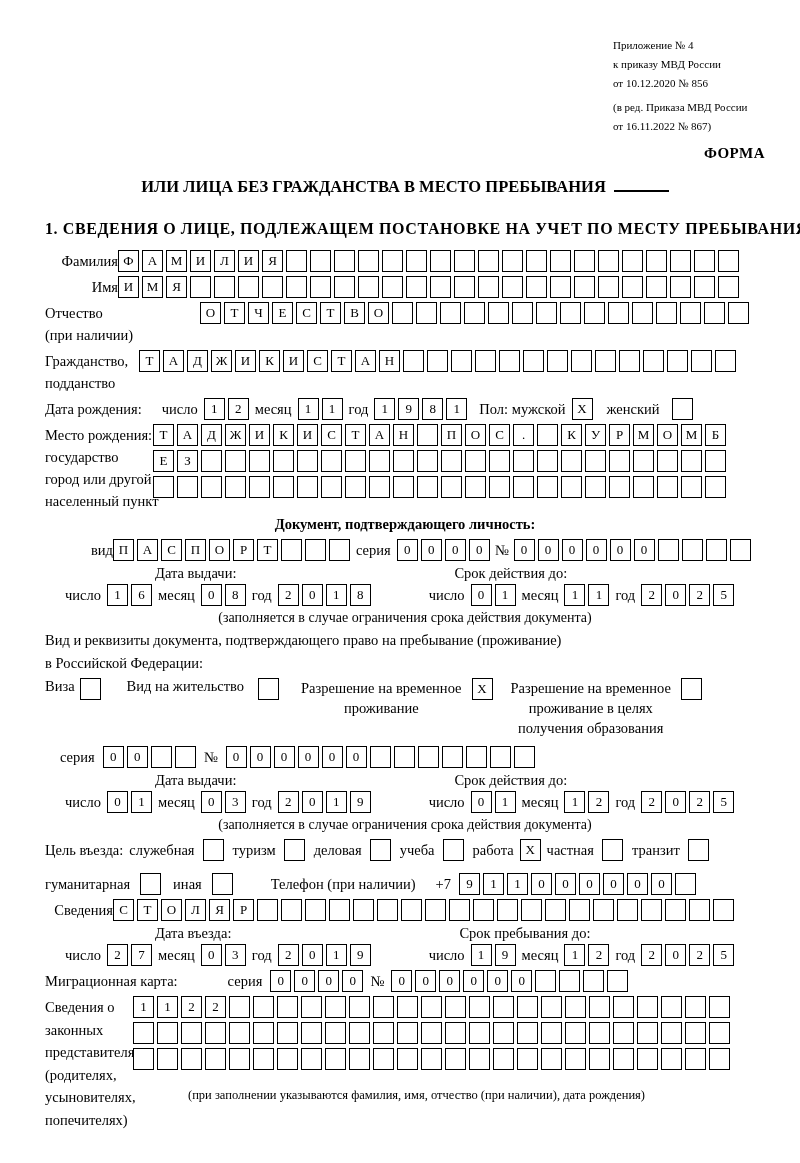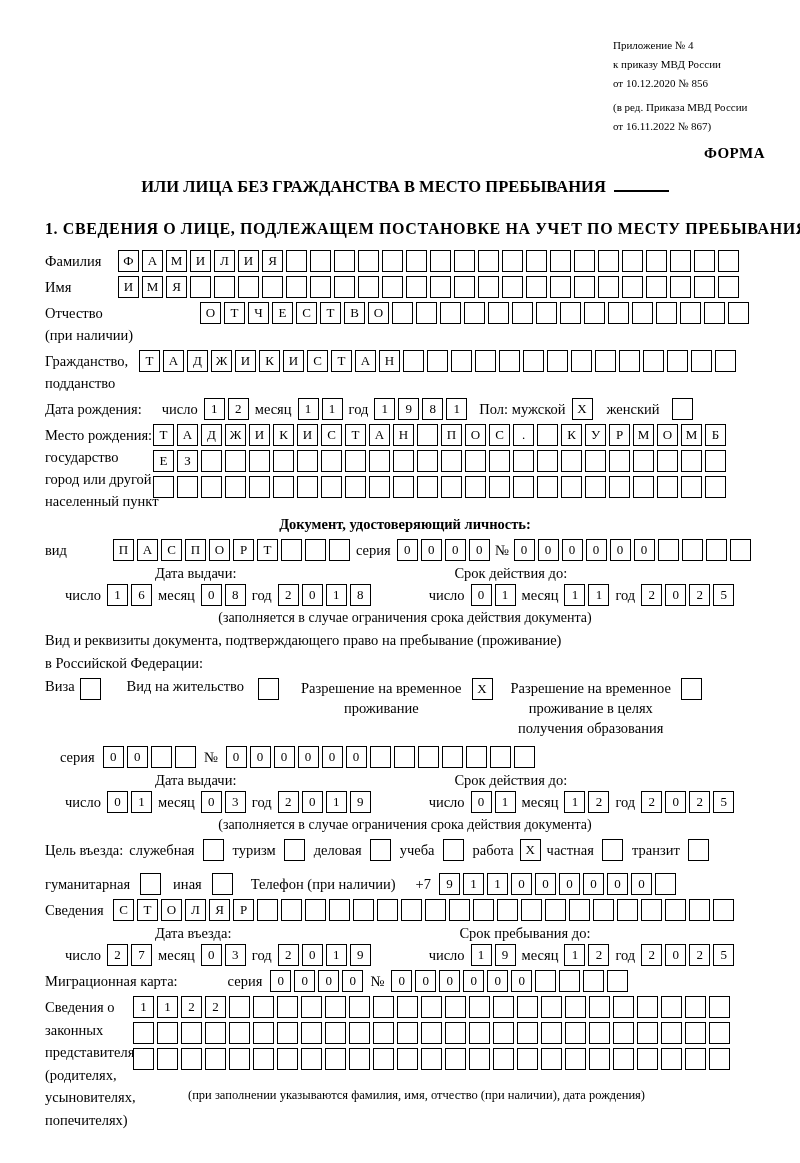--- a/index.html
+++ b/index.html
@@ -17,21 +17,21 @@
   .title{ text-align:center;font-weight:bold;font-size:16.5px;line-height:22px;margin-top:14px;}
   .tunder{display:inline-block;width:55px;border-bottom:2px solid #000;height:1px;margin-left:8px;}
   .section{font-weight:bold;font-size:16px;letter-spacing:.6px;margin-top:22px;margin-bottom:12px;white-space:nowrap;}
   
   .cell{flex:0 0 auto;width:21px;height:22px;border:1.5px solid #000;box-sizing:border-box;
         display:flex;align-items:center;justify-content:center;font-size:13px;background:#fff;}
   .cellrow{display:flex;gap:3px;flex:0 0 auto;}
   
   .row{display:flex;align-items:center;margin-bottom:4px;flex-wrap:nowrap;}
   .rowtop{display:flex;align-items:flex-start;margin-bottom:4px;}
-  .lbl{flex:0 0 auto;}
+  .lbl{flex:0 0 auto;text-align:right;}
   .lblcol{flex:0 0 auto;line-height:22px;}
   .stack>.cellrow{margin-bottom:4px;}
   .dg{display:flex;align-items:center;}
   .dg .lbl{margin:0 6px;}
   .center-lbl{text-align:center;line-height:20px;}
   .docheader{text-align:center;font-weight:bold;font-size:14.5px;margin:4px 0 6px 0;}
   .sublbl{display:flex;font-size:14.5px;margin-bottom:2px;}
   .note{font-size:14px;text-align:center;margin-bottom:6px;}
   .plain{margin-bottom:6px;}
   .chk{display:flex;align-items:flex-start;}
@@ -300,21 +300,21 @@
           <span class="cell"></span>
           <span class="cell"></span>
           <span class="cell"></span>
           <span class="cell"></span>
           <span class="cell"></span>
           <span class="cell"></span>
         </div>
     </div>
   </div>
 
-  <div class="docheader">Документ, удостоверяющий личность:</div>
+  <div class="docheader">Документ, подтверждающего личность:</div>
 
   <div class="row">
     <span class="lbl" style="width:68px">вид</span>
     <div class="cellrow">
         <span class="cell">П</span>
         <span class="cell">А</span>
         <span class="cell">С</span>
         <span class="cell">П</span>
         <span class="cell">О</span>
         <span class="cell">Р</span>
@@ -538,21 +538,21 @@
 
   <div class="row">
     <span class="lbl" style="">гуманитарная</span>
     <div class="cellrow" style="margin-left:10px">
         <span class="cell"></span>
       </div>
     <span class="lbl" style="margin-left:12px">иная</span>
     <div class="cellrow" style="margin-left:10px">
         <span class="cell"></span>
       </div>
-    <span class="lbl" style="margin-left:18px">Телефон (при наличии)</span>
+    <span class="lbl" style="margin-left:38px">Телефон (при наличии)</span>
     <span class="lbl" style="margin-left:20px">+7</span>
     <div class="cellrow" style="margin-left:8px">
         <span class="cell">9</span>
         <span class="cell">1</span>
         <span class="cell">1</span>
         <span class="cell">0</span>
         <span class="cell">0</span>
         <span class="cell">0</span>
         <span class="cell">0</span>
         <span class="cell">0</span>

